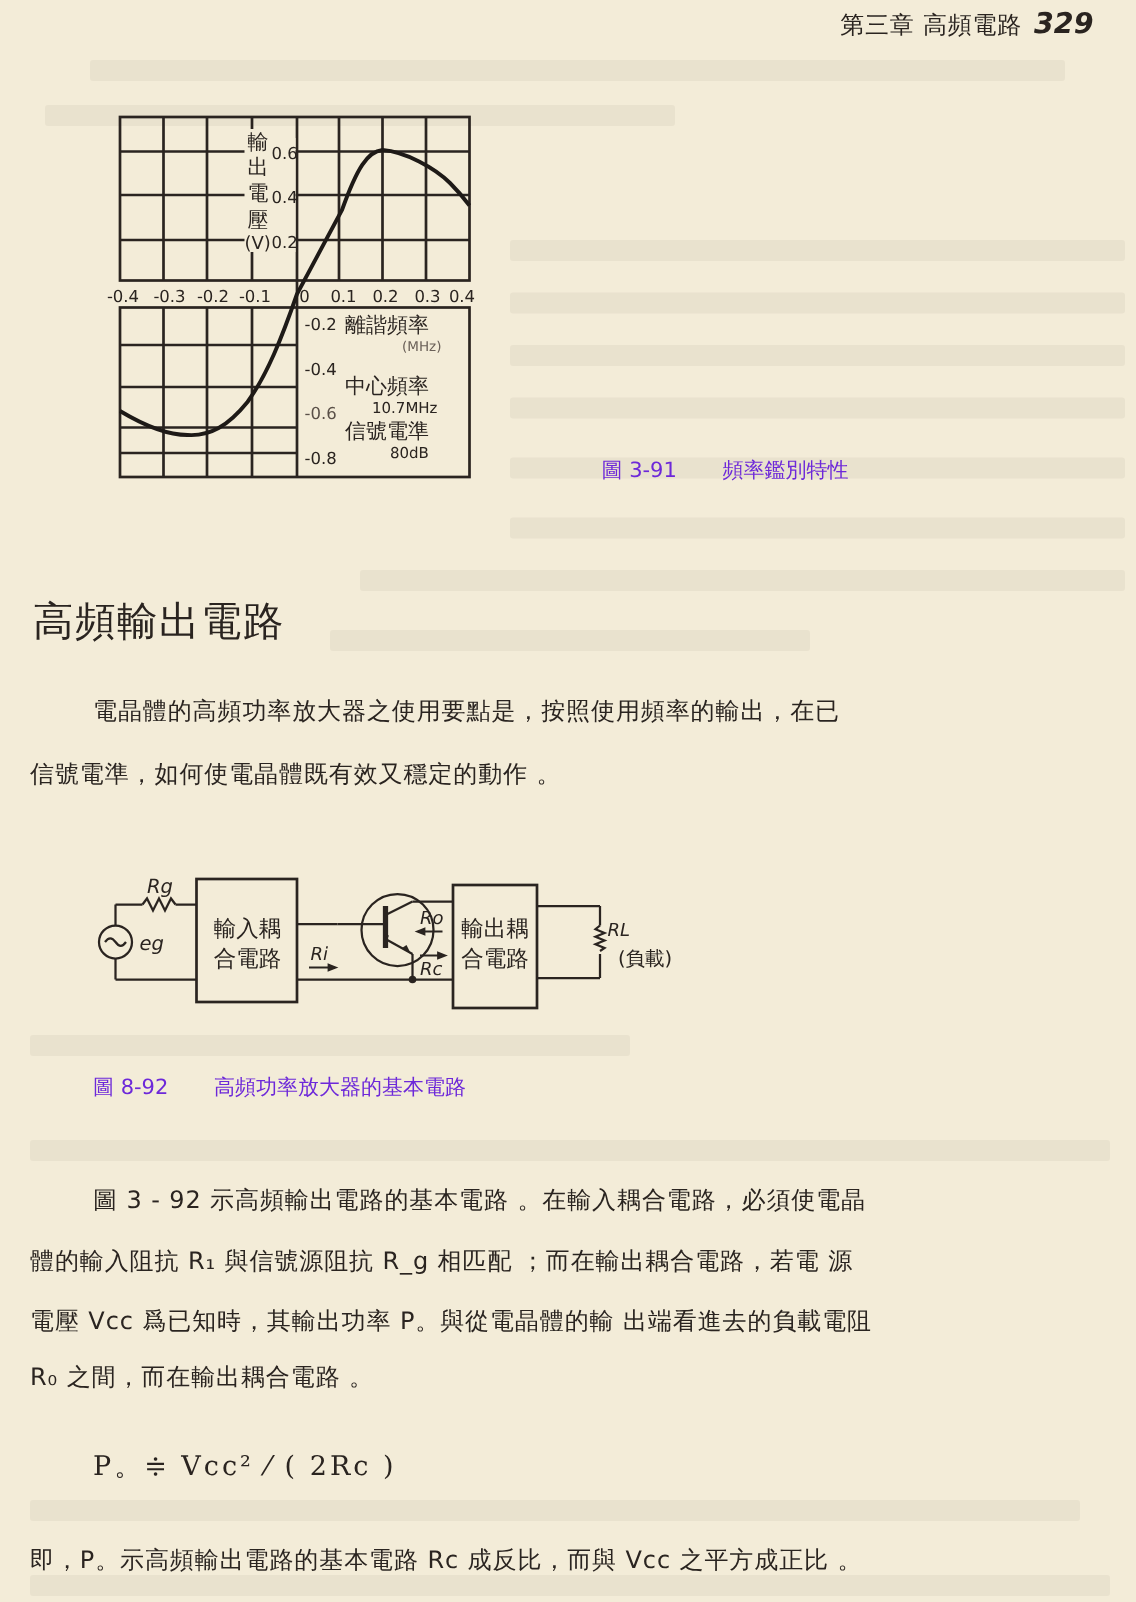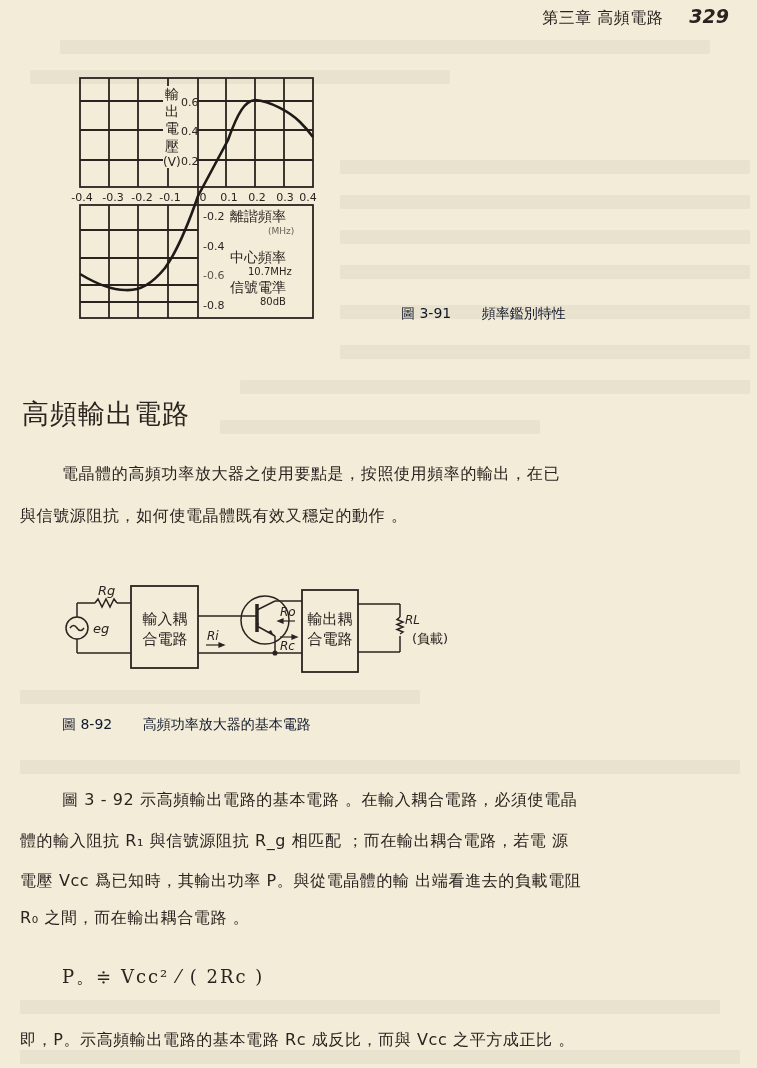--- a/index.html
+++ b/index.html
@@ -4,24 +4,24 @@
 <style>
   html, body { margin: 0; padding: 0; }
   body {
     width: 757px; height: 1068px; position: relative; overflow: hidden;
     background: #f3ecd8;
     font-family: "DejaVu Serif", "Liberation Serif", serif;
     color: #2a2420;
   }
   .bleed { position: absolute; background: rgba(120,105,85,0.07); height: 14px; border-radius: 2px; }
   .abs { position: absolute; white-space: nowrap; }
-  .running-head { top: 5px; right: 28px; font-family: "DejaVu Sans", sans-serif; font-size: 16px; display: flex; align-items: baseline; gap: 26px; }
+  .running-head { top: 5px; right: 28px; font-family: "DejaVu Sans", sans-serif; font-size: 16px; display: flex; align-items: baseline; gap: 8px; }
   .running-head .chap { letter-spacing: 0.5px; }
   .running-head .pno { font-weight: bold; font-style: italic; font-size: 19px; text-align: center; }
-  .caption { font-size: 14px; color: #0f172a; }
+  .caption { font-size: 14px; color: #6d28d9; }
   .caption .num { font-family: "DejaVu Sans", sans-serif; margin-right: 26px; }
   .heading { left: 22px; top: 396px; font-family: "DejaVu Sans", sans-serif; font-size: 27px; font-weight: normal; letter-spacing: 1px; }
   .para { font-family: "DejaVu Sans", sans-serif; font-size: 16px; letter-spacing: 0.6px; }
   .eq { font-family: "DejaVu Serif", serif; font-size: 18px; letter-spacing: 2px; }
   svg text { font-family: "DejaVu Sans", sans-serif; }
 </style>
 </head>
 <body>
 
 <div>
@@ -118,21 +118,21 @@
 </svg>
 
 <div class="abs caption" style="left:401px;top:305px;">
   <span class="num">圖 3-91</span>
   <span>頻率鑑別特性</span>
 </div>
 
 <div class="abs heading">高頻輸出電路</div>
 
 <div class="abs para" style="left:62px;top:464px;">電晶體的高頻功率放大器之使用要點是，按照使用頻率的輸出，在已</div>
-<div class="abs para" style="left:20px;top:506px;">與信號源阻抗，如何使電晶體既有效又穩定的動作 。</div>
+<div class="abs para" style="left:20px;top:506px;">信號電準，如何使電晶體既有效又穩定的動作 。</div>
 
 <svg class="abs" style="left:55px;top:575px;" width="420" height="110" viewBox="55 575 420 110">
   <g stroke="#2a2420" stroke-width="1.5" fill="none">
 
     <circle cx="77" cy="628" r="11"></circle>
     <path d="M70,628 q3.5,-5 7,0 t7,0"></path>
     <line x1="77" y1="617" x2="77" y2="603"></line>
     <line x1="77" y1="603" x2="95" y2="603"></line>
 
     <path d="M95,603 l3,-4 l4,8 l4,-8 l4,8 l4,-8 l3,4"></path>

